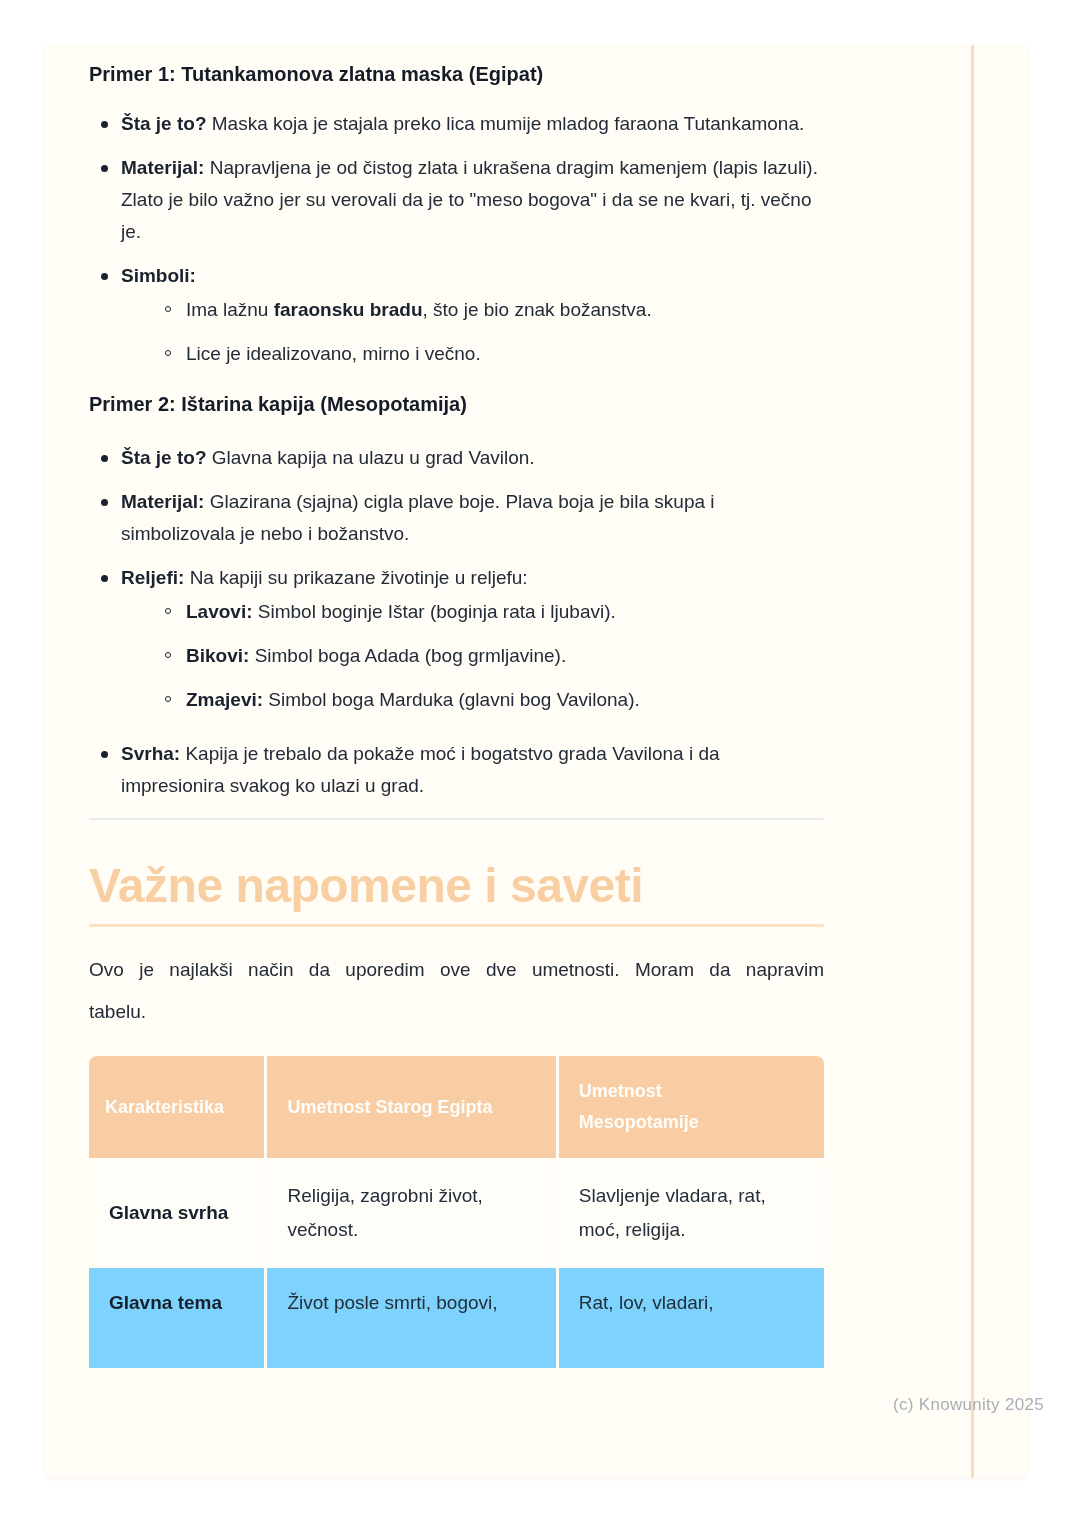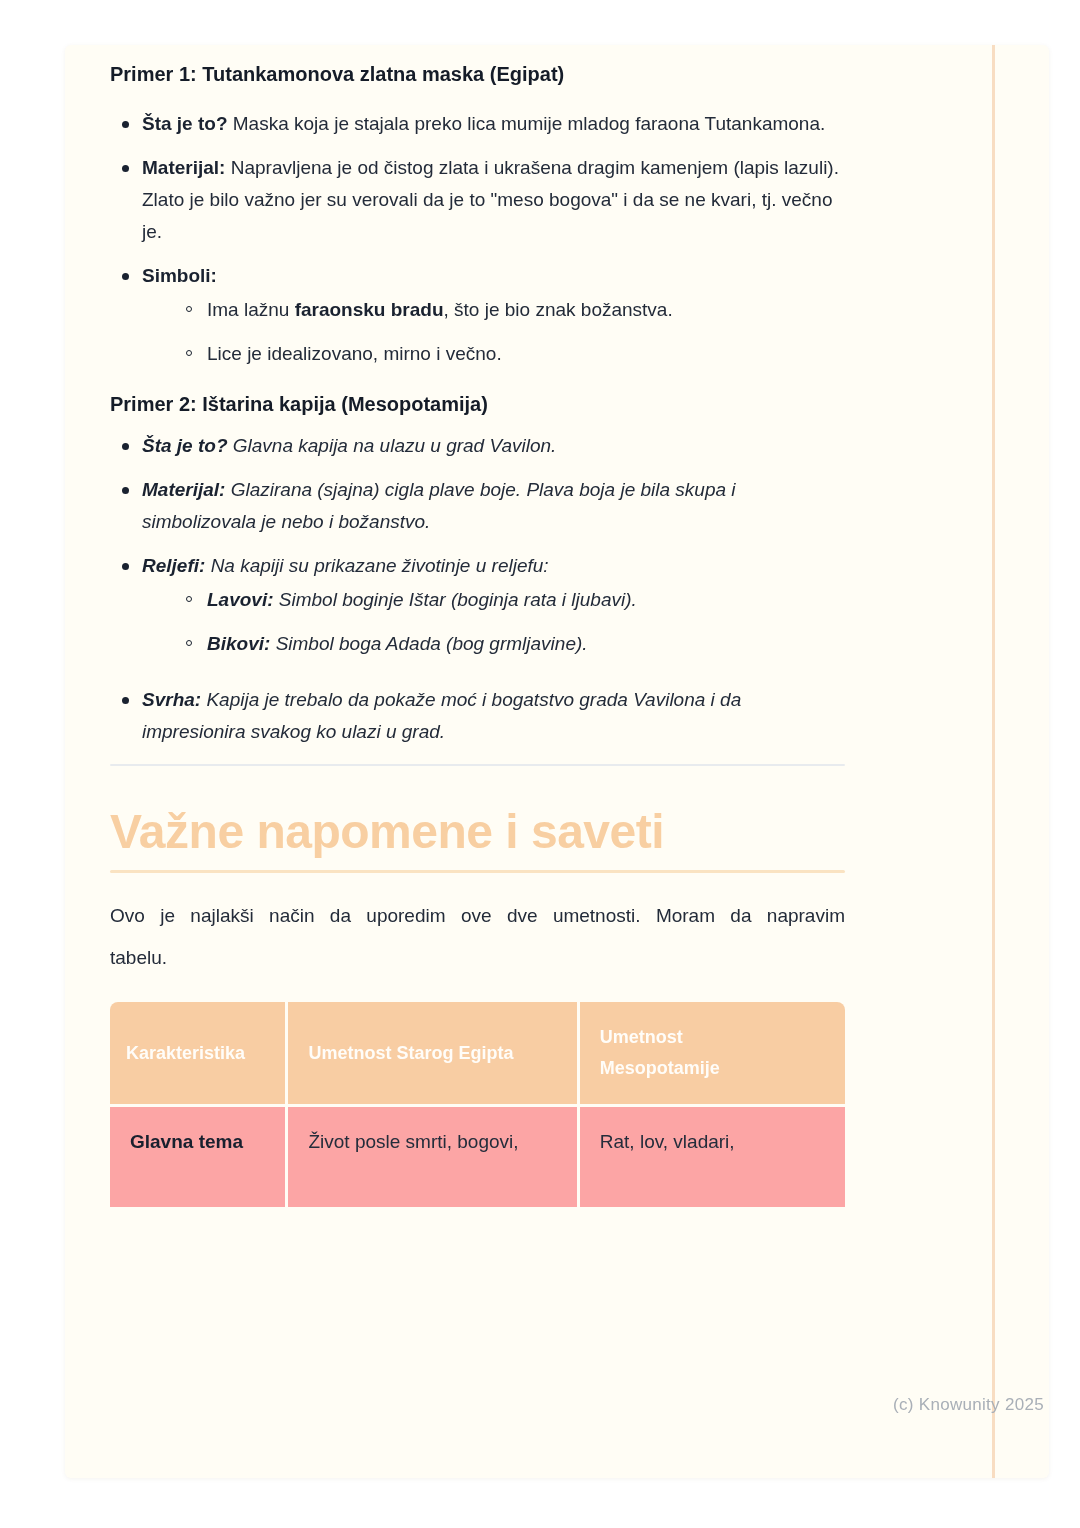--- a/index.html
+++ b/index.html
@@ -4,35 +4,35 @@
 <style>
   * { margin:0; padding:0; box-sizing:border-box; }
   html,body { background:#ffffff; }
   .viewport {
     position:relative; width:1080px; height:1528px;
     background:#ffffff; overflow:hidden;
     font-family:"Liberation Sans", sans-serif;
     color:#232b39;
   }
   .doc-card {
-    position:absolute; left:65px; top:45px; width:984px; height:1433px;
+    position:absolute; left:44px; top:45px; width:984px; height:1433px;
     background:#fffdf5; border-radius:6px; overflow:hidden;
     box-shadow:0 1px 4px rgba(120,100,70,0.08);
   }
   .edge-accent {
     position:absolute; left:927px; top:0; width:3px; height:100%;
     background:#f8ddc2;
   }
   .content {
     position:absolute; left:45px; top:15px; width:735px;
   }
   .h3 { font-size:20px; line-height:28px; font-weight:700; color:#151c28; }
   .h3-second { margin-top:10px; }
   ul.blist { list-style:none; margin-top:20px; }
-  ul.blist-2 { margin-top:12px;font-style:italic; }
+  ul.blist-2 { margin-top:24px; }
   .li { display:flex; margin-bottom:12px; font-size:19px; line-height:32px; }
   .marker { flex:0 0 32px; }
   .dot {
     display:block; width:7px; height:7px; border-radius:50%;
     background:#1a2230; margin:13px 0 0 12px;
   }
   ul.sublist { list-style:none; margin:2px 0 10px 44px; }
   ul.sublist .marker { flex:0 0 21px; }
   .ring {
     display:block; width:6px; height:6px; border-radius:50%;
@@ -57,21 +57,21 @@
     background:#f8cda3; color:#fffdf9; font-size:18px; font-weight:600;
     text-align:left; vertical-align:middle; padding:20px; line-height:31px;
   }
   th:first-child { border-top-left-radius:8px;padding-left:16px; }
   th:last-child  { border-top-right-radius:8px; }
   .narrow { display:inline-block; max-width:160px; }
   td {
     background:#fefdf8; font-size:19px; line-height:34px; color:#242d3b;
     vertical-align:middle; padding:18px 20px;
   }
-  tr.alt td { background:#fca5a5; }
+  tr.alt td { background:#7dd3fc; }
   td.feature { font-weight:700; color:#18202e; }
   .cell-tall { min-height:64px; }
   .watermark {
     position:absolute; left:893px; top:1395px;
     font-size:17px; color:#a9afb7; letter-spacing:0.3px;
   }
 </style>
 </head>
 <body>
 
@@ -146,20 +146,26 @@
                 <span class="marker">
                     <span class="ring"></span>
                   </span>
                 <span class="txt"><span class="b">Lavovi:</span><span> Simbol boginje Ištar (boginja rata i ljubavi).</span></span>
               </li>
               <li class="li">
                 <span class="marker">
                     <span class="ring"></span>
                   </span>
                 <span class="txt"><span class="b">Bikovi:</span><span> Simbol boga Adada (bog grmljavine).</span></span>
+              </li>
+              <li class="li" style="margin-bottom:0;">
+                <span class="marker">
+                    <span class="ring"></span>
+                  </span>
+                <span class="txt"><span class="b">Zmajevi:</span><span> Simbol boga Marduka (glavni bog Vavilona).</span></span>
               </li>
             </ul>
           </span>
         </li>
         <li class="li" style="margin-bottom:0;">
           <span class="marker">
               <span class="dot"></span>
             </span>
           <span class="txt"><span class="b">Svrha:</span><span> Kapija je trebalo da pokaže moć i bogatstvo grada Vavilona i da impresionira svakog ko ulazi u grad.</span></span>
         </li>
@@ -182,20 +188,25 @@
             <col class="c3">
           </colgroup>
         <thead>
           <tr>
             <th>Karakteristika</th>
             <th>Umetnost Starog Egipta</th>
             <th><span class="narrow">Umetnost Mesopotamije</span></th>
           </tr>
         </thead>
         <tbody>
+          <tr>
+            <td class="feature">Glavna svrha</td>
+            <td>Religija, zagrobni život, večnost.</td>
+            <td>Slavljenje vladara, rat, moć, religija.</td>
+          </tr>
           <tr class="alt">
             <td class="feature">
                 <div class="cell-tall">Glavna tema</div>
               </td>
             <td>
                 <div class="cell-tall">Život posle smrti, bogovi,</div>
               </td>
             <td>
                 <div class="cell-tall">Rat, lov, vladari,</div>
               </td>

